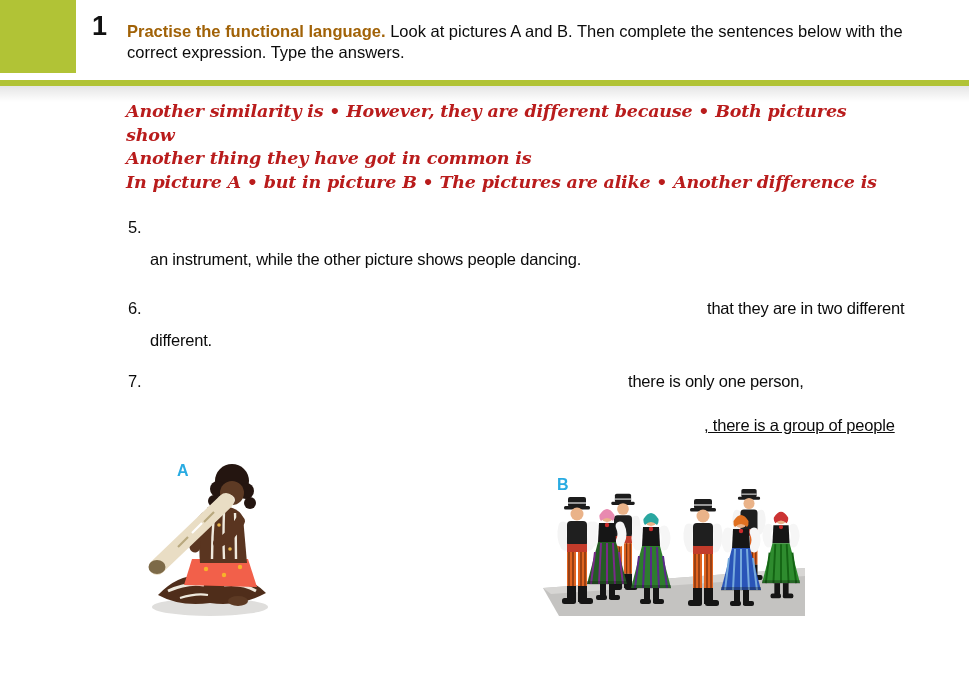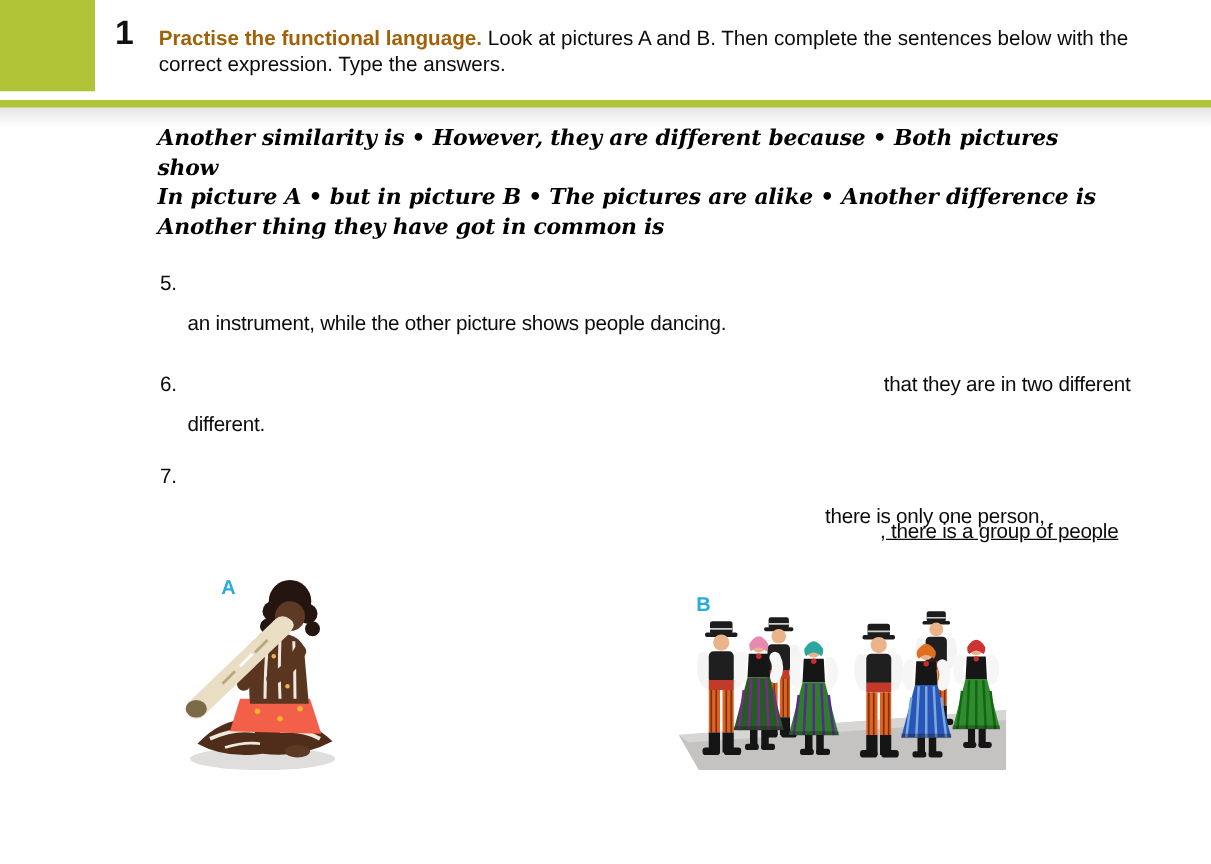--- a/index.html
+++ b/index.html
@@ -11,38 +11,38 @@
   .corner-square { position:absolute; left:0; top:0; width:76px; height:73px; background:#b1c336; }
   .exercise-number { position:absolute; left:92px; top:11px; font-size:27px; font-weight:bold; color:#111; }
   .heading { position:absolute; left:127px; top:21px; width:822px; font-size:16.5px; line-height:21px; color:#0b0b0b; }
   .heading .lead { color:#a16207; font-weight:bold; }
   .rule { position:absolute; left:0; top:80px; width:969px; height:6px; background:#b1c336; }
   .rule-shadow { position:absolute; left:0; top:86px; width:969px; height:16px;
     background:linear-gradient(to bottom, rgba(0,0,0,0.10), rgba(0,0,0,0)); }
   .phrase-bank {
     position:absolute; left:126px; top:100px; width:760px;
     font-family:"DejaVu Serif", serif; font-style:italic; font-weight:bold;
-    color:#000000; font-size:17.5px; line-height:23.5px; letter-spacing:-0.2px;
+    color:#b91c1c; font-size:17.5px; line-height:23.5px; letter-spacing:-0.2px;
   }
   .qnum, .qtext { position:absolute; font-size:16.5px; color:#0b0b0b; letter-spacing:-0.2px; white-space:nowrap; }
   .answer {
     position:absolute; height:26px; background:transparent; border:none; outline:none;
     font-family:"Liberation Sans", sans-serif; font-size:16.5px; color:#0b0b0b; padding:0 2px;
   }
   .pic-label { position:absolute; font-size:16px; font-weight:bold; color:#29abe2; }
   .pic { position:absolute; }
   
   .q5-num   { left:128px; top:218px; }
   .q5-right { left:670px; top:218px; }
   .q5-l2    { left:150px; top:250px; }
   .q6-num   { left:128px; top:299px; }
   .q6-right { left:707px; top:299px; }
   .q6-l2    { left:150px; top:331px; }
   .q7-num   { left:128px; top:372px; }
-  .q7-right { left:660px; top:372px;margin-top:32px; }
+  .q7-right { left:628px; top:372px; }
   .q7-l2    { left:704px; top:416px;text-decoration:underline; }
   .a5 { left:150px; top:214px; width:505px; }
   .a6 { left:150px; top:295px; width:505px; }
   .a7a { left:150px; top:368px; width:505px; }
   .a7b { left:150px; top:412px; width:505px; }
 </style>
 </head>
 <body>
 
 <div class="page">
@@ -53,22 +53,22 @@
   <div class="heading">
     <span class="lead">Practise the functional language.</span>
     <span class="rest">Look at pictures A and B. Then complete the sentences below with the correct expression. Type the answers.</span>
   </div>
 
   <div class="rule"></div>
   <div class="rule-shadow"></div>
 
   <div class="phrase-bank">
     <div>Another similarity is  •  However, they are different because  •  Both pictures show</div>
+    <div>Another thing they have got in common is</div>
     <div>In picture A  •  but in picture B  •  The pictures are alike  •  Another difference is</div>
-    <div>Another thing they have got in common is</div>
   </div>
 
   <span class="qnum q5-num">5.</span>
   <input class="answer a5" type="text" style="">
   <span class="qtext q5-l2">an instrument, while the other picture shows people dancing.</span>
 
   <span class="qnum q6-num">6.</span>
   <input class="answer a6" type="text" style="">
   <span class="qtext q6-right">that they are in two different</span>
   <span class="qtext q6-l2">different.</span>

